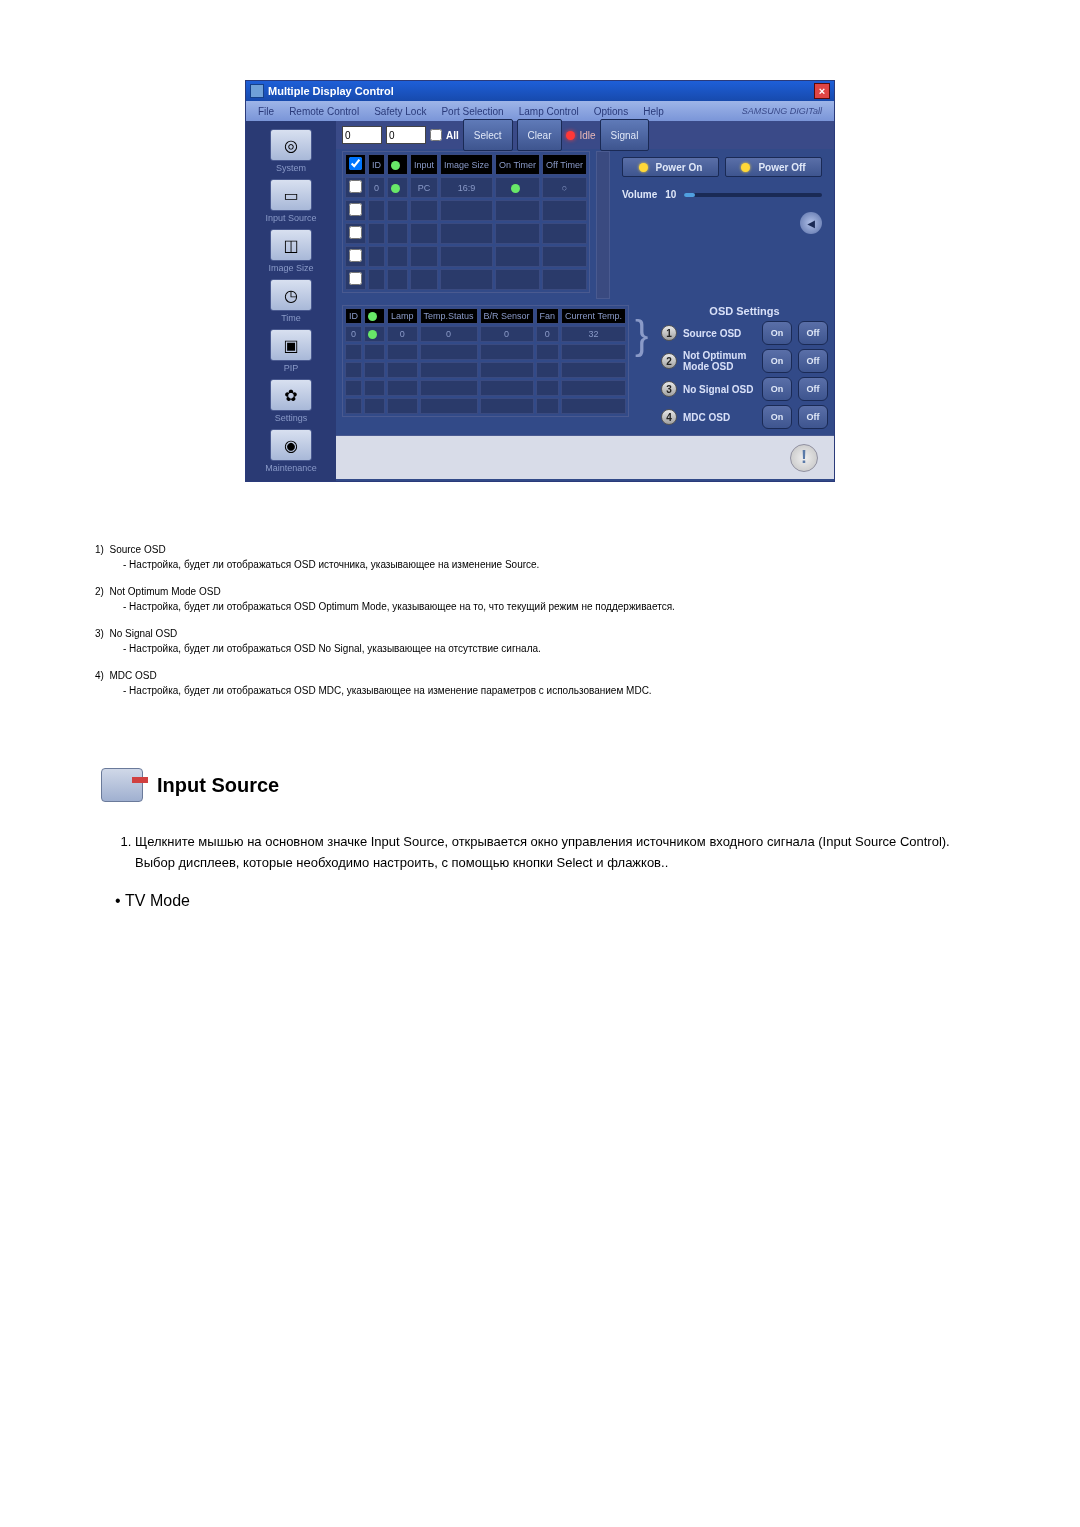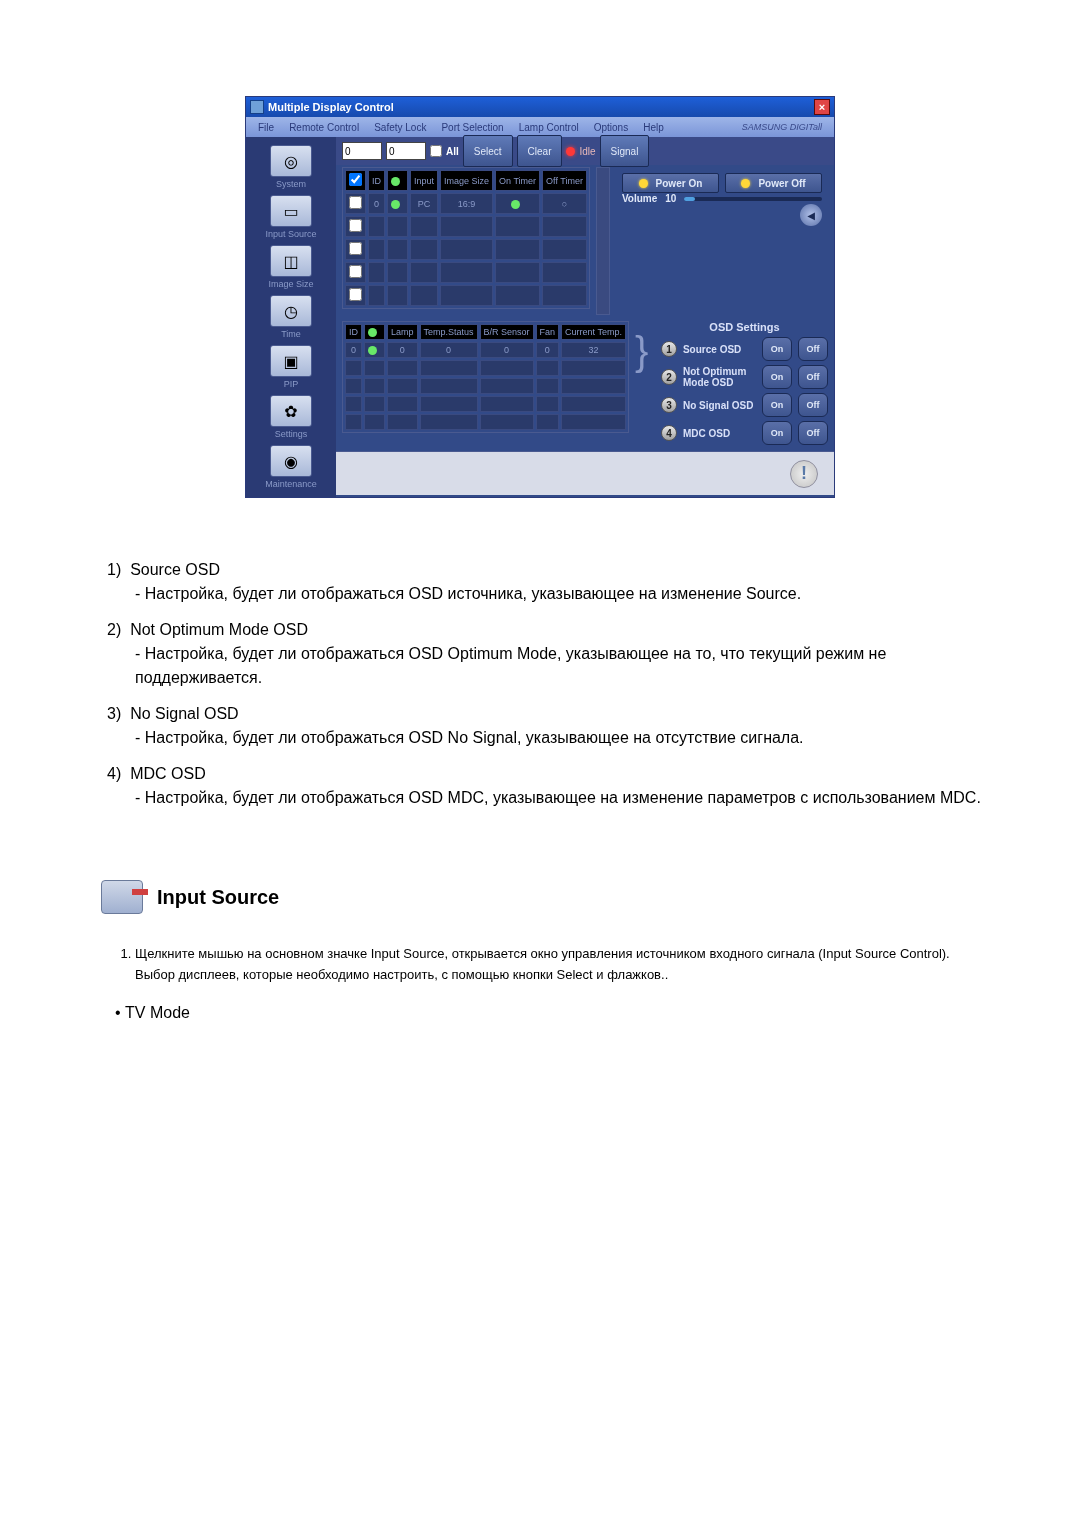--- a/index.html
+++ b/index.html
@@ -1,20 +1,20 @@
 <!DOCTYPE html>
 <html><head>
 <meta charset="utf-8">
 <style>
 *{box-sizing:border-box;margin:0;padding:0}
 body{font-family:Verdana,Arial,sans-serif;font-size:13px;background:#fff;color:#000;width:1080px}
 .page{padding:80px 95px 60px 95px}
 
 
-.app{width:590px;margin:16px auto 60px auto;border:1px solid #2a3a7a;background:#1a2a55}
+.app{width:590px;margin:0 auto 60px auto;border:1px solid #2a3a7a;background:#1a2a55}
 .titlebar{height:20px;background:linear-gradient(#1e5fd8,#174aad);display:flex;align-items:center;padding:0 4px;gap:4px}
 .titlebar .ico{width:14px;height:14px;background:#6fa0d8;border:1px solid #154089}
 .titlebar .t{color:#fff;font-size:11px;font-weight:bold;flex:1}
 .closebtn{width:16px;height:16px;background:#e04545;color:#fff;display:flex;align-items:center;justify-content:center;font-size:11px;font-weight:bold;border:1px solid #5a0a0a;cursor:pointer}
 
 .menubar{height:20px;background:linear-gradient(#9eb5e8,#7a95d8);display:flex;align-items:center;padding:0 6px;gap:3px;font-size:10px;color:#2a3a7a}
 .menubar span{padding:2px 6px;cursor:pointer}
 .brand{margin-left:auto;font-style:italic;color:#3a4a8a;font-size:9px}
 
 .body{display:flex;background:#324a88}
@@ -37,42 +37,42 @@
 
 .midrow{display:flex;gap:6px;padding:2px 6px}
 .tbl{border:1px solid #4a5a90;font-size:9px;color:#8a9ac8}
 .tbl th,.tbl td{border:1px solid #3a4a80;padding:2px 3px;background:#2a3a6a;text-align:center}
 .tbl th{background:#000000;font-weight:normal}
 .tbl1{margin-bottom:6px}
 .tbl1 th{height:16px}
 .tbl1 td{height:16px}
 .tblempty td{height:16px}
 .scrollhint{width:14px;background:#3a4a80;border:1px solid #4a5a90}
-.rightpanel{flex:1;padding:6px;display:flex;flex-direction:column;gap:0}
+.rightpanel{flex:1;padding:6px;display:flex;flex-direction:column;gap:12px}
 .pwrbtn{flex:1;height:20px;background:linear-gradient(#5a6fa8,#3e558f);border:1px solid #1a2a55;color:#e0e8f8;font-size:10px;font-weight:bold;display:flex;align-items:center;justify-content:center;gap:4px;cursor:pointer;border-radius:2px}
 .volrow{display:flex;align-items:center;gap:8px}
 .volrow .l{font-size:10px;color:#e0e8f8;font-weight:bold}
 .slider{flex:1;height:4px;background:#1a2a55;position:relative;border-radius:2px}
 .slider .fill{position:absolute;left:0;top:0;bottom:0;width:8%;background:#50a0e0;border-radius:2px}
 .volcircle{width:22px;height:22px;border-radius:50%;background:radial-gradient(#b0c0e8,#5a70a8);display:flex;align-items:center;justify-content:center;color:#1a2a55;font-size:10px}
 
 .osdhdr{text-align:center;font-size:11px;color:#d8e0f8;font-weight:bold;margin-bottom:4px}
 .osdrow{display:flex;align-items:center;gap:6px;margin-bottom:4px}
 .num{width:16px;height:16px;border-radius:50%;background:linear-gradient(#e8e8e8,#a0a0a0);display:flex;align-items:center;justify-content:center;font-size:10px;font-weight:bold;color:#222;border:1px solid #555}
 .osdlabel{flex:1;font-size:10px;color:#d8e0f8;font-weight:bold}
 .sbtn{width:30px;height:24px;background:linear-gradient(#5a6fa8,#3e558f);border:1px solid #1a2a55;color:#e0e8f8;font-size:9px;font-weight:bold;display:flex;align-items:center;justify-content:center;cursor:pointer;border-radius:6px}
 
 .botrow{display:flex;padding:2px 6px;gap:6px;margin-top:2px}
 .brace{width:20px;color:#8a9ac8;font-size:40px;line-height:60px}
 
 .footer{height:44px;background:#d8dce8;border-top:1px solid #4a5a90;display:flex;justify-content:flex-end;align-items:center;padding:0 16px}
 .bang{width:28px;height:28px;border-radius:50%;background:radial-gradient(#f0f0f0,#c0c0c0);display:flex;align-items:center;justify-content:center;font-size:18px;font-weight:bold;color:#5a7aa8;border:1px solid #9090a0}
 
 
-.desc-list{margin:10px 0 0 12px;font-size:16px;line-height:1.5}
+.desc-list{margin:10px 0 0 0;font-size:10px;line-height:1.5}
 .desc-list .item{margin:0 0 12px 0}
 .desc-list .sub{padding-left:28px}
 
 .section-head{display:flex;align-items:center;gap:14px;margin:70px 0 30px 6px}
 .section-head .bigicon{width:42px;height:34px;background:linear-gradient(#d0d8e8,#a0b0d0);border:1px solid #6a7a9a;border-radius:4px;position:relative}
 .section-head .bigicon:after{content:"";position:absolute;right:-6px;top:8px;width:16px;height:6px;background:#d04040}
 .section-head h2{font-size:20px;font-weight:bold}
 
 ol.notes{padding-left:40px;font-size:13px;line-height:1.6}
 ol.notes li{margin-bottom:8px}

